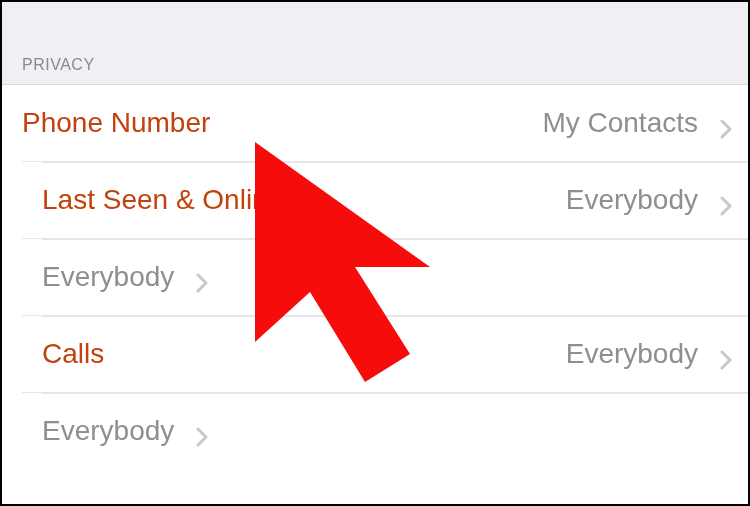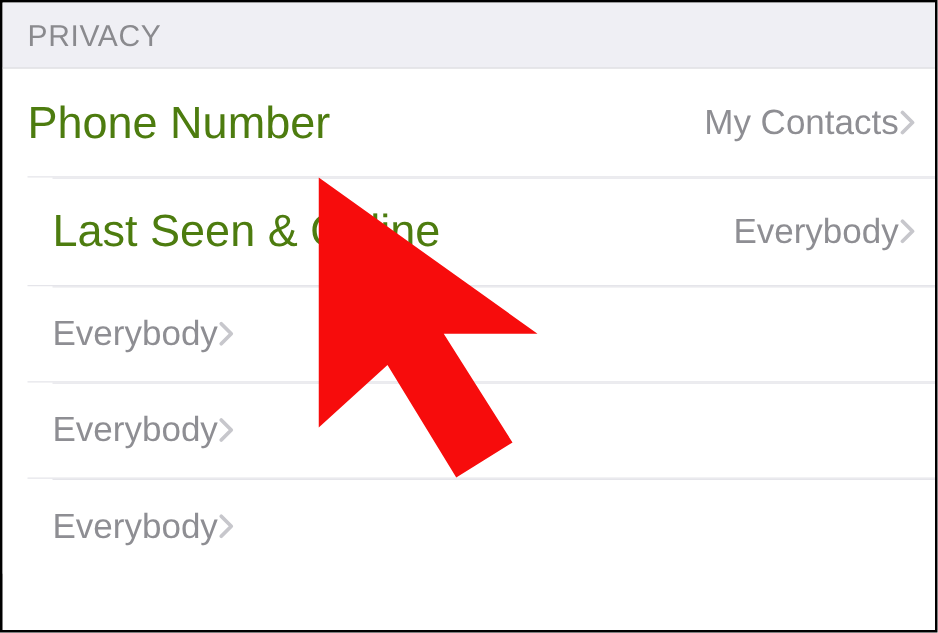--- a/index.html
+++ b/index.html
@@ -15,23 +15,24 @@
       background: #fff;
       overflow: hidden;
       position: relative;
     }
     .section-header {
       background: #efeff4;
       padding: 14px 20px 10px 20px;
       border-bottom: 1px solid #d9d9dc;
     }
     .section-header-text {
-      font-size: 24px;
+      font-size: 16px;
       color: #8a8a8e;
       letter-spacing: 0.5px;
+      margin-top: 40px;
     }
     .list {
       background: #fff;
     }
     .row {
       display: flex;
       align-items: center;
       justify-content: space-between;
       padding: 22px 16px 22px 20px;
       cursor: pointer;
@@ -53,28 +54,28 @@
       right: 0;
       top: 0;
       height: 1px;
       background: #e5e5ea;
     }
     .list .row {
       position: relative;
       padding: 22px 16px 22px 20px;
     }
     .label {
-      font-size: 36px;
-      color: #4d7c0f;
+      font-size: 28px;
+      color: #c2410c;
       font-weight: 400;
     }
     .right {
       display: flex;
-      align-items: center;
-      gap: 1px;
+      align-items: flex-end;
+      gap: 22px;
     }
     .value {
       font-size: 28px;
       color: #8e8e93;
     }
     .chevron {
       width: 12px;
       height: 20px;
       display: inline-flex;
       align-items: center;
@@ -129,20 +130,21 @@
       <div class="value">Everybody</div>
       <span class="chevron">
         <svg viewBox="0 0 12 20" fill="none">
             <path d="M2 2 L10 10 L2 18" stroke="#c7c7cc" stroke-width="3" stroke-linecap="round" stroke-linejoin="round"></path>
           </svg>
       </span>
     </div>
   </div>
 
   <div class="row">
+    <div class="label">Calls</div>
     <div class="right">
       <div class="value">Everybody</div>
       <span class="chevron">
         <svg viewBox="0 0 12 20" fill="none">
             <path d="M2 2 L10 10 L2 18" stroke="#c7c7cc" stroke-width="3" stroke-linecap="round" stroke-linejoin="round"></path>
           </svg>
       </span>
     </div>
   </div>
 

